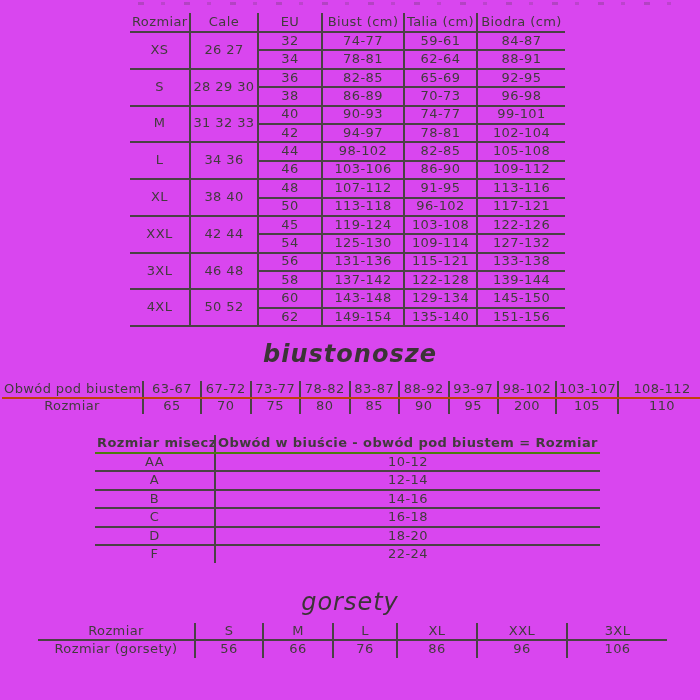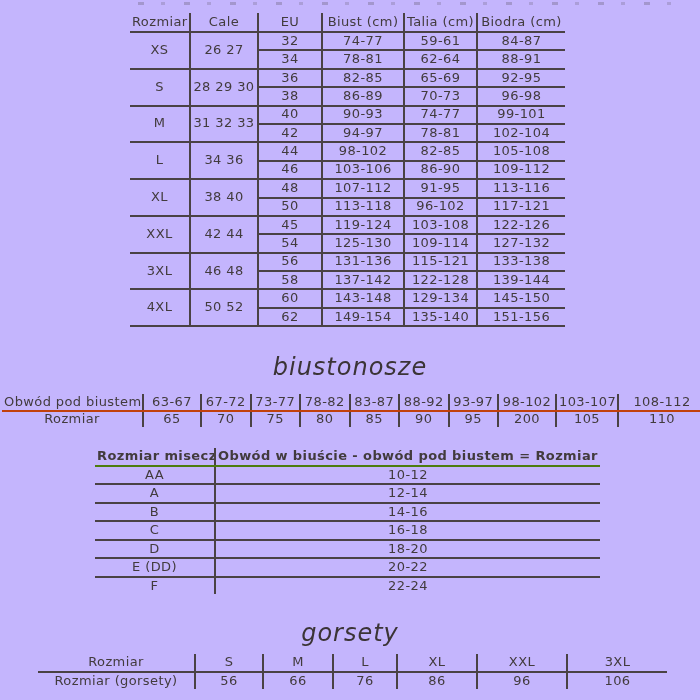--- a/index.html
+++ b/index.html
@@ -34,21 +34,21 @@
   .size tr.grp td{border-top:2px solid #4a4244;}
   .size tr.sub td{border-top:2px solid #4a4244;}
   .size tr.grp:first-child td{border-top:none;}
   col.w-roz{width:60px}col.w-cale{width:68px}col.w-eu{width:64px}
   col.w-b{width:82px}col.w-t{width:73px}col.w-bi{width:88px}
   
   .heading{
     text-align:center;font-style:italic;font-size:24px;
     letter-spacing:1px;color:#3b3436;
   }
-  .heading.bras{margin-top:26px;}
+  .heading.bras{margin-top:13px;font-weight:bold;}
   .heading.corsets{margin-top:25px;}
   
   .band{margin:13px 0 0 2px;width:696px;}
   .band td{height:15.5px;}
   .band td:not(:last-child){border-right:2px solid #4a4244;}
   .band tr:first-child td{border-bottom:2px solid #c2410c;}
   col.bw-lab{width:141px}col.bw-s{width:49.5px}col.bw-m{width:58px}
   col.bw-l{width:62px}col.bw-xl{width:87px}
   
   .cup{margin:21px 0 0 95px;width:505px;}
@@ -61,21 +61,21 @@
   .corset{margin:7px 0 0 38px;width:629px;}
   .corset td{height:16.5px;}
   .corset td:not(:last-child){border-right:2px solid #4a4244;}
   .corset tr:not(:last-child) td{border-bottom:2px solid #4a4244;}
   col.gw-lab{width:157px}col.gw-s{width:68px}col.gw-m{width:70px}col.gw-l{width:64px}
   col.gw-xl{width:80px}col.gw-xxl{width:90px}col.gw-3xl{width:100px}
 </style>
 </head>
 <body>
 
-<div class="page" style="background: #c4b5fd; color: rgb(66, 59, 61);">
+<div class="page" style="background: #d946ef; color: rgb(66, 59, 61);">
 
   <div class="remnant"></div>
 
   <table class="size">
     <colgroup>
       <col class="w-roz">
         <col class="w-cale">
         <col class="w-eu">
       <col class="w-b">
         <col class="w-t">
@@ -279,24 +279,20 @@
         </tr>
         <tr>
           <td class="cup-c1">C</td>
           <td>16-18</td>
         </tr>
         <tr>
           <td class="cup-c1">D</td>
           <td>18-20</td>
         </tr>
         <tr>
-          <td class="cup-c1">E (DD)</td>
-          <td>20-22</td>
-        </tr>
-        <tr>
           <td class="cup-c1">F</td>
           <td>22-24</td>
         </tr>
       </tbody>
   </table>
 
   <div class="heading corsets">gorsety</div>
 
   <table class="corset">
     <colgroup>

